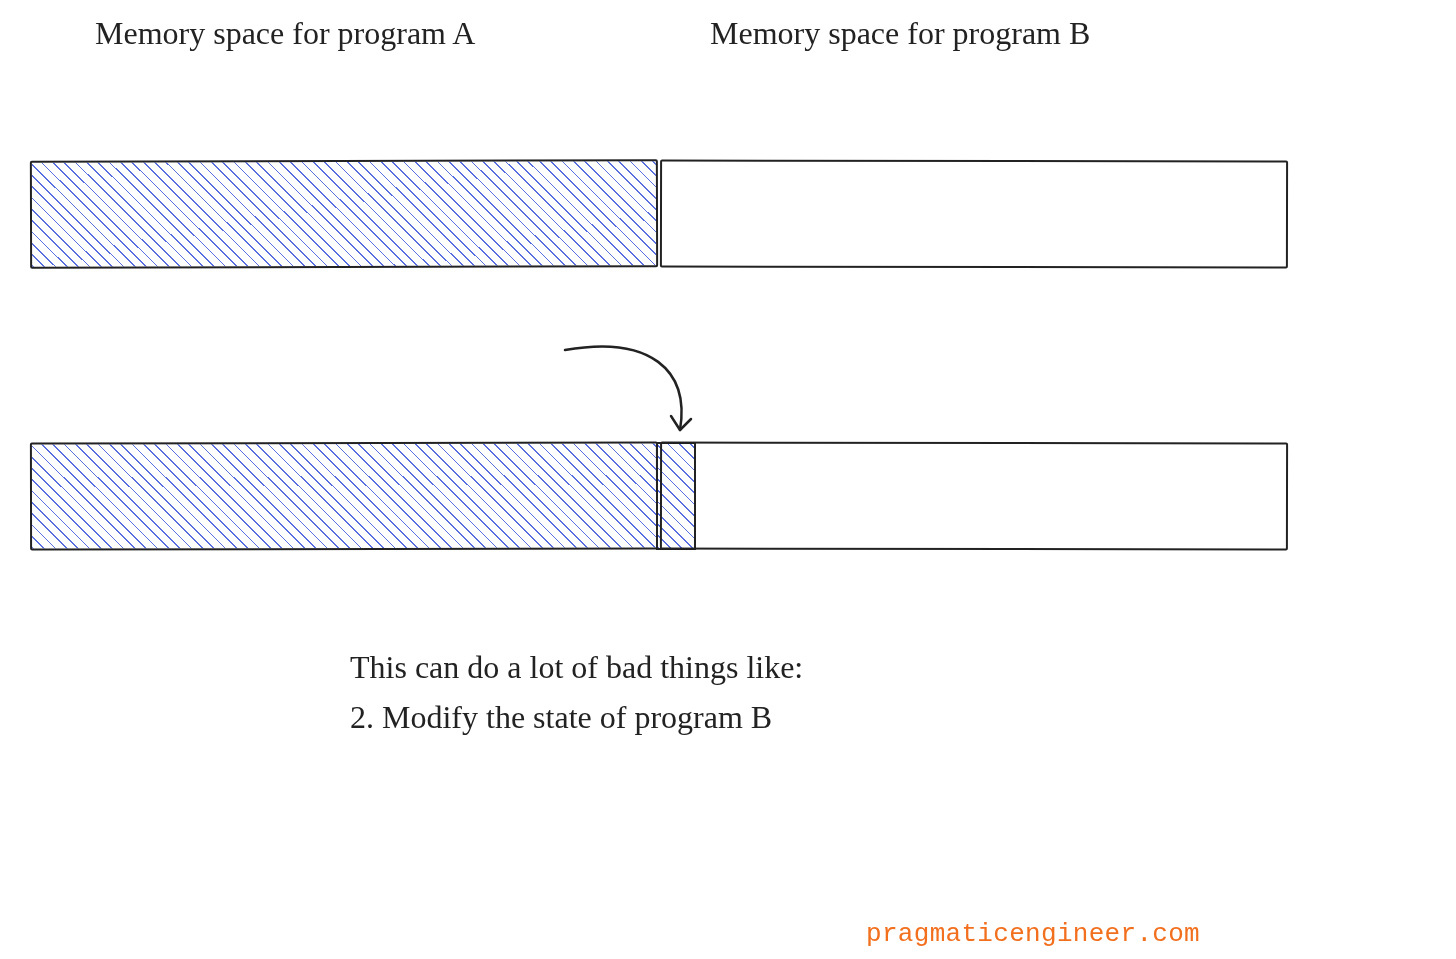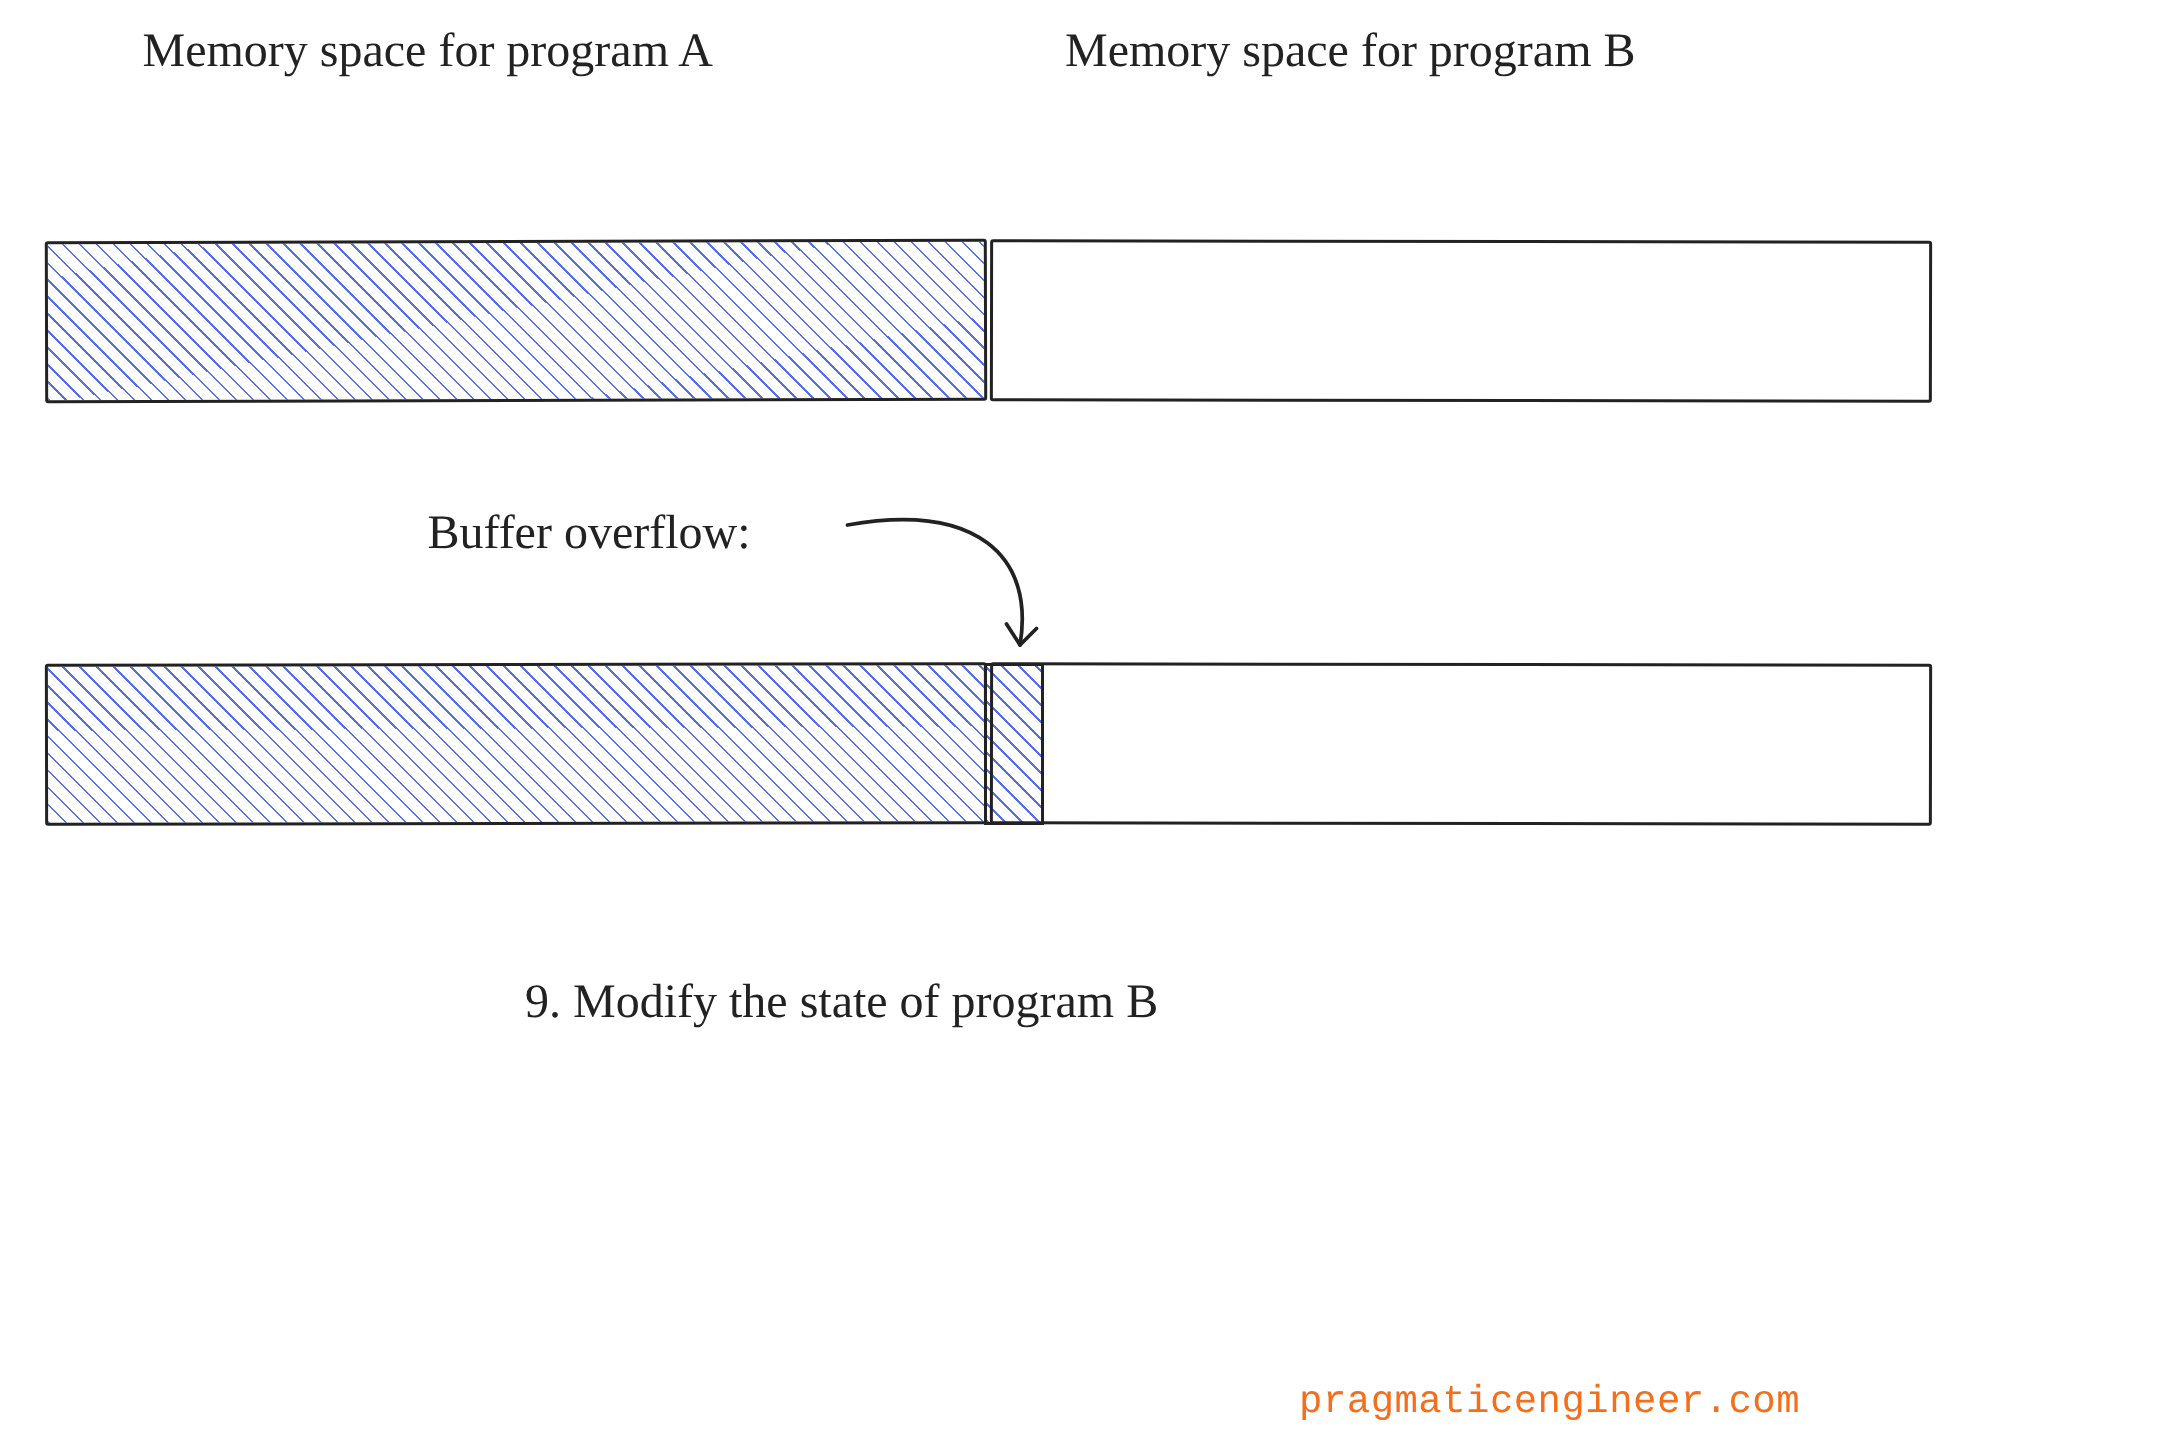--- a/index.html
+++ b/index.html
@@ -74,33 +74,33 @@
 
 <div class="canvas">
 
   <div class="heading" style="left:95px; top:15px;">Memory space for program A</div>
 
   <div class="heading" style="left:710px; top:15px;text-align:right;">Memory space for program B</div>
 
   <div class="memory-box hatched" style="left:30px;  top:160px; width:628px; transform:rotate(-0.15deg);"></div>
   <div class="memory-box" style="left:660px; top:160px; width:628px; transform:rotate(0.1deg);"></div>
 
-  <div class="annot" style="left:285px; top:336px;">Buffer overflow:</div>
 
   <svg class="arrow" style="left:0; top:0;" width="1456" height="959">
     <path d="M 565 350
              C 650 335, 690 370, 680 430" fill="none" stroke="#222" stroke-width="2.5" stroke-linecap="round"></path>
     <path d="M 680 430 l -9 -14 m 9 14 l 11 -11" fill="none" stroke="#222" stroke-width="2.5" stroke-linecap="round"></path>
   </svg>
 
   <div class="memory-box hatched" style="left:30px;  top:442px; width:628px; transform:rotate(-0.1deg);"></div>
 
   <div class="overflow-strip hatched" style="left:656px; top:442px; width:40px;"></div>
   <div class="memory-box" style="left:660px; top:442px; width:628px; background:transparent; transform:rotate(0.1deg);"></div>
 
   <div class="body-text" style="left:350px; top:625px;">
     <div style="height:18px;"></div>
-    <div>9. Modify the state of program B</div>
+    <div>This can do a lot of bad things like:</div>
+    <div>2. Modify the state of program B</div>
   </div>
 
   <div class="watermark">pragmaticengineer.com</div>
 
 </div>
 
 </body></html>

